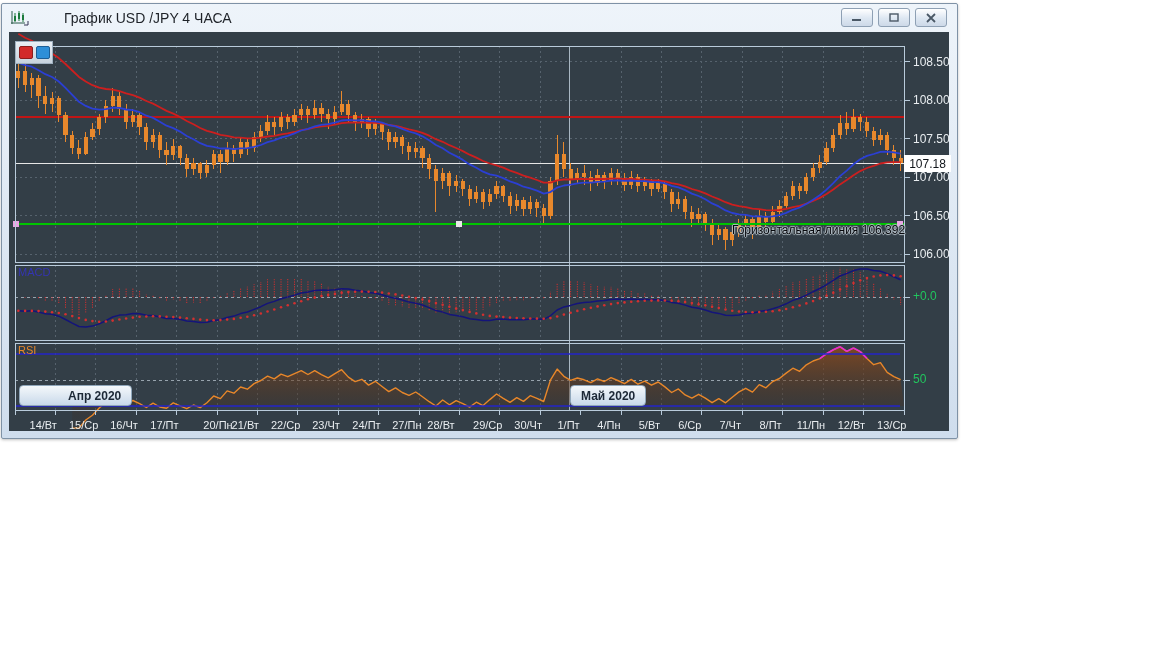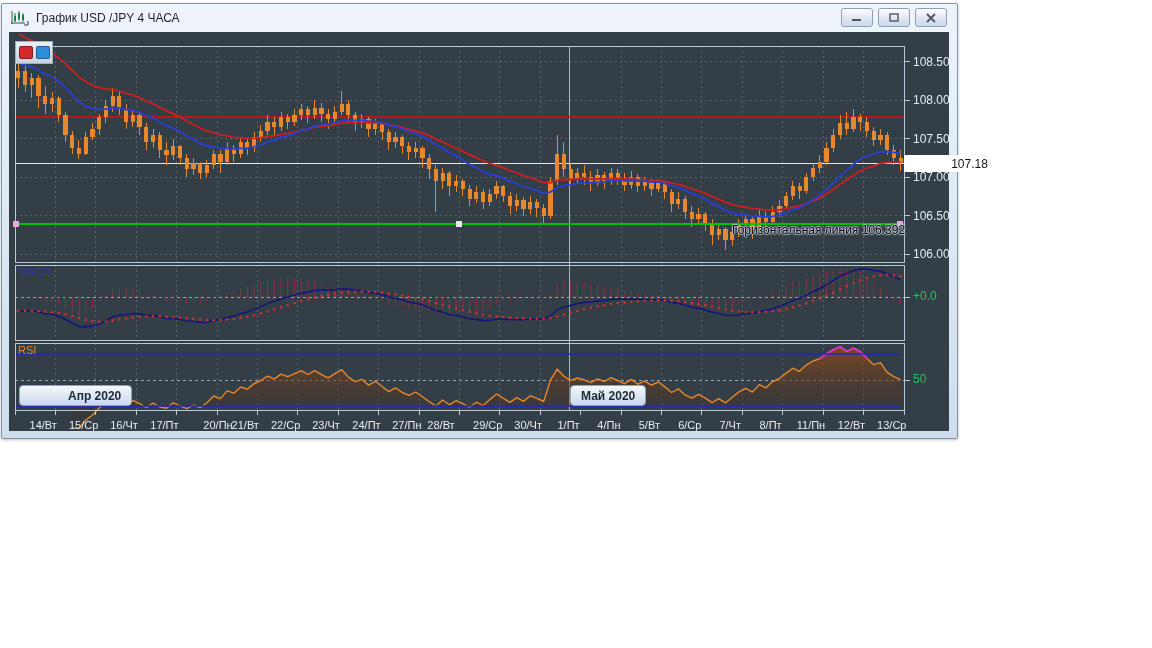--- a/index.html
+++ b/index.html
@@ -3,21 +3,21 @@
 <meta charset="utf-8">
 <style>
   html,body{margin:0;padding:0;}
   body{width:1152px;height:648px;background:#ffffff;position:relative;overflow:hidden;
        font-family:"Liberation Sans","DejaVu Sans",sans-serif;}
   .window{position:absolute;left:1px;top:3px;width:955px;height:434px;
           background:linear-gradient(#eef4fa,#cfdded);border:1px solid #7f92a6;border-radius:2px;
           box-shadow:0 1px 3px rgba(0,0,0,.25);}
   .titlebar{position:absolute;left:0;top:0;right:0;height:27px;display:flex;align-items:center;
             padding:0 8px;gap:7px;cursor:default;}
-  .title-text{font-size:12px;color:#1e2228;}
+  .title-text{font-size:14px;color:#1e2228;margin-left:28px;}
   .controls{margin-left:auto;display:flex;gap:5px;padding-right:2px;}
   .win-btn{width:30px;height:17px;border:1px solid #8ea0b4;border-radius:3px;
            background:linear-gradient(#ffffff,#dde7f2 55%,#cdd9e8);
            display:flex;align-items:center;justify-content:center;cursor:pointer;}
   .client{position:absolute;left:7px;top:28px;width:940px;height:399px;background:#333e47;}
   #chart-svg{position:absolute;left:0;top:0;}
   .legend-chips{position:absolute;left:6px;top:9px;width:36px;height:21px;
                 background:linear-gradient(#e9eff5,#c7d3de);border:1px solid #9fb0c0;
                 display:flex;align-items:center;justify-content:center;gap:3px;}
   .chip{width:12px;height:11px;border-radius:2px;cursor:pointer;}
@@ -28,21 +28,21 @@
   .legend-slow{color:#d01818;margin-left:7px;}
   .p-label{position:absolute;font-size:11px;}
   #macd-label{left:9px;top:234px;color:#3434b2;}
   #rsi-label{left:9px;top:312px;color:#e8872a;}
   #price-labels{position:absolute;left:898px;top:0;width:42px;height:100%;}
   .price-label{position:absolute;left:6px;color:#e9edf0;font-size:12px;white-space:nowrap;}
   .axis-extra{position:absolute;left:904px;color:#22c55e;font-size:12px;white-space:nowrap;}
   #macd-axis{top:257px;}
   #rsi-axis{top:340px;}
   .cp-box{position:absolute;left:895px;top:123px;width:47px;height:17px;background:#ffffff;
-          color:#10151a;font-size:12px;display:flex;align-items:center;justify-content:center;padding-left:42px;}
+          color:#10151a;font-size:12px;display:flex;align-items:center;justify-content:center;}
   #x-labels{position:absolute;left:0;top:387px;width:868px;height:14px;}
   .x-label{position:absolute;top:0;transform:translateX(-50%);color:#e9edf0;font-size:11px;white-space:nowrap;}
   .tooltip{position:absolute;left:723px;top:191px;font-size:12px;color:#07080c;white-space:nowrap;
            text-shadow:1px 0 1px #b9c4cc,-1px 0 1px #b9c4cc,0 1px 1px #b9c4cc,0 -1px 1px #b9c4cc;}
   .month-tab{position:absolute;top:353px;height:19px;padding:0 10px;
              background:linear-gradient(#f4f8fb,#c9d9ea);border:1px solid #8fa6ba;border-radius:4px;
              color:#1c2836;font-size:12px;font-weight:700;display:flex;align-items:center;cursor:pointer;}
   #tab-apr{left:10px;padding-left:48px;}
   #tab-may{left:561px;}
 </style>

